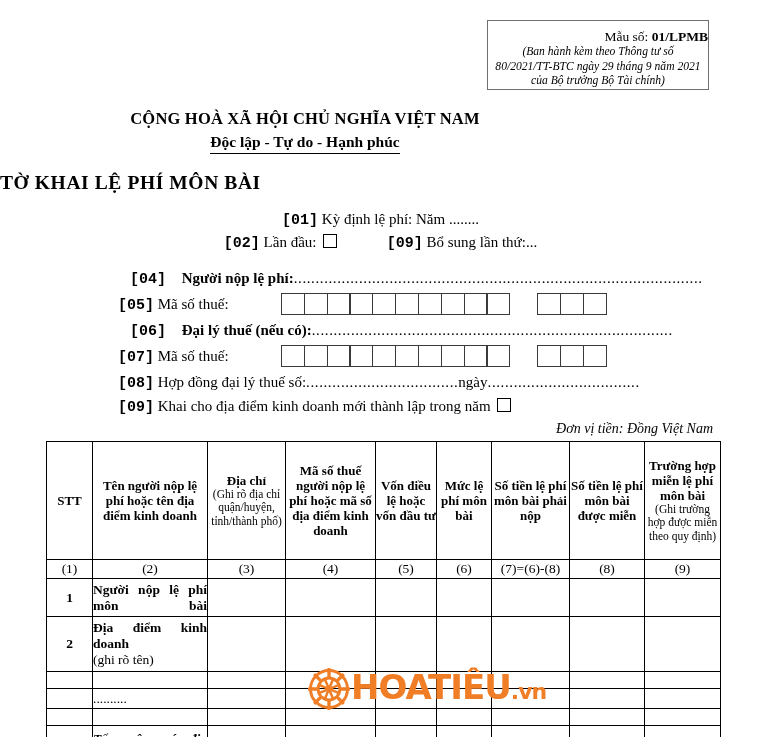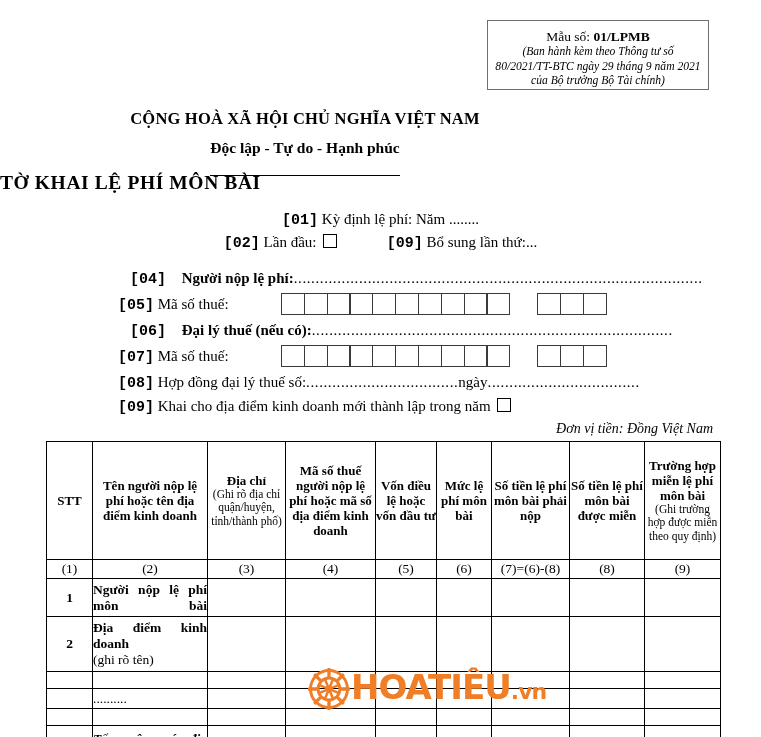--- a/index.html
+++ b/index.html
@@ -25,20 +25,21 @@
     height: 70px;
     border: 1px solid #6f6f6f;
     box-sizing: border-box;
     text-align: center;
     padding-top: 7px;
   }
   .form-code-line1 {
     font-size: 13.5px;
     line-height: 17px;
     white-space: nowrap;
+    text-align: right;
   }
   .form-code-line1 b { font-weight: bold; }
   .form-code-sub {
     font-style: italic;
     font-size: 11.6px;
     line-height: 14.5px;
     white-space: nowrap;
   }
 
   
@@ -54,22 +55,22 @@
     font-weight: bold;
     letter-spacing: 0.2px;
     line-height: 22px;
   }
   .nation-motto {
     font-size: 15.5px;
     font-weight: bold;
     line-height: 21px;
     display: inline-block;
     border-bottom: 1.4px solid #000;
-    padding-bottom: 17px;
-    margin-top: 7px;
+    padding-bottom: 1px;
+    margin-top: 1px;
     text-align: right;
   }
 
   .doc-title {
     position: absolute;
     left: 0;
     top: 172px;
     width: 761px;
     text-align: left;
     font-size: 19.5px;

